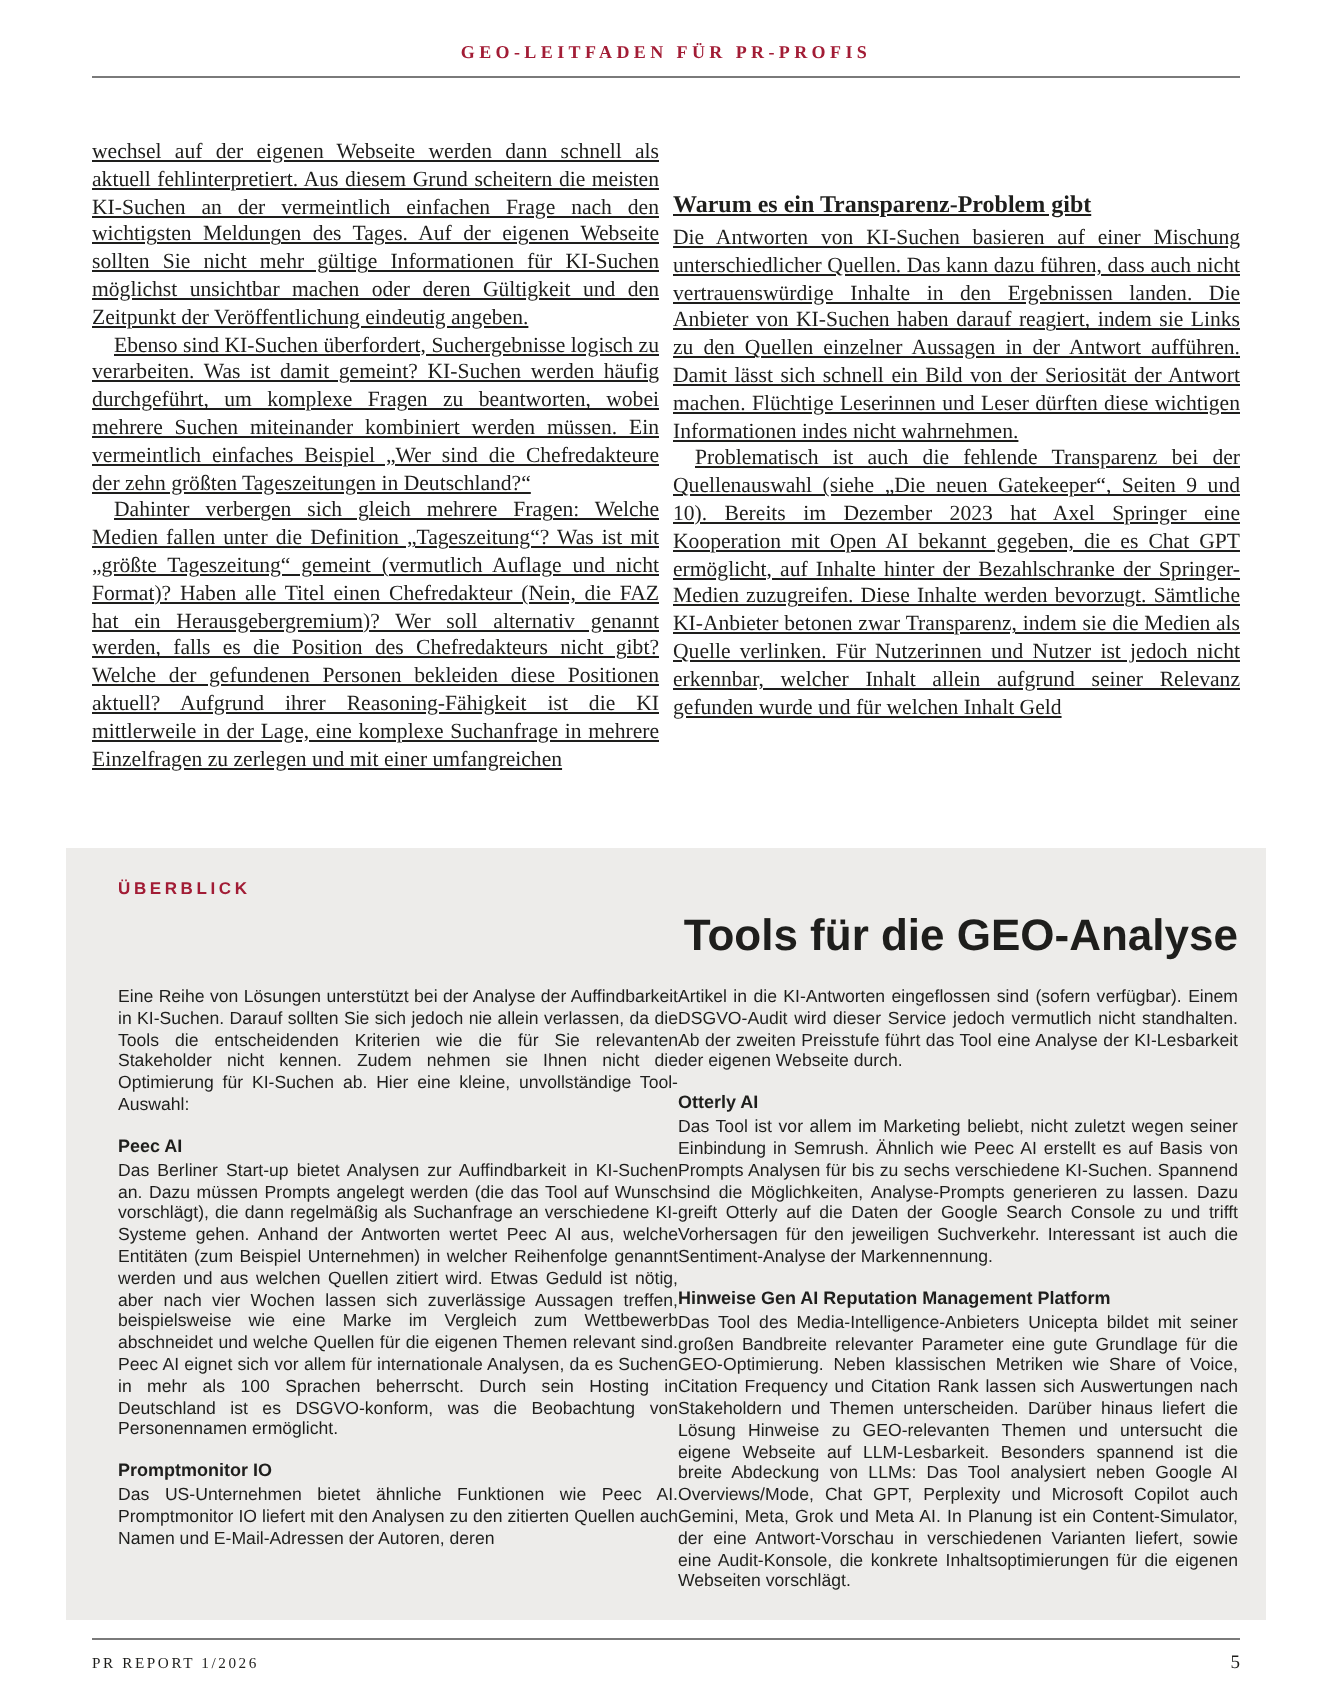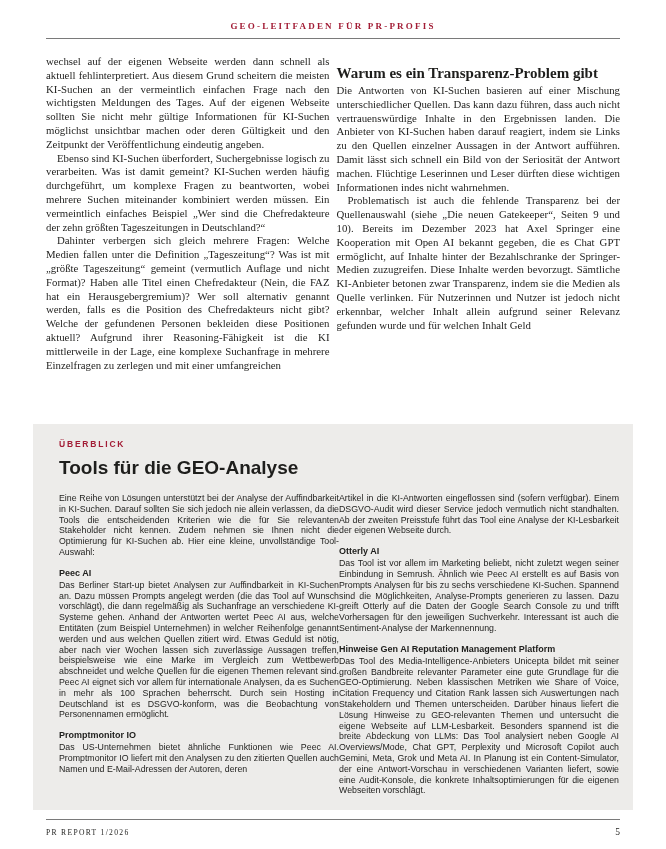--- a/index.html
+++ b/index.html
@@ -21,37 +21,37 @@
     font-size: 9px;
     font-weight: bold;
     letter-spacing: 2.2px;
     color: var(--accent, #a21c35);
   }
   .header-rule { margin-top: 7px; border-top: 1px solid var(--rule, #7a7a7a); height: 0; }
 
   
   .columns {
     position: absolute;
-    top: 55px; left: 46px; right: 46px;
-    display: flex; gap: 7px;
+    top: 70px; left: 46px; right: 46px;
+    display: flex; gap: 7px; text-decoration: underline;
   }
   .columns .col { flex: 1; min-width: 0; }
   .body-p {
     margin: 0;
     font-family: "Liberation Serif", serif;
     font-size: 10.8px;
     line-height: 13.8px;
     text-align: justify;
     hyphens: auto;
   }
   .indent { text-indent: 11px; }
   .subhead {
-    margin: 11px 0 3px 0;
+    margin: 25px 0 3px 0;
     font-family: "Liberation Serif", serif;
-    font-size: 15px;
+    font-size: 12px;
     font-weight: bold;
     line-height: 15px;
   }
 
   
   .overview-box {
     position: absolute;
     top: 424px; left: 33px; right: 33px;
     height: 386px;
     background: var(--box-bg, #edecea);
@@ -62,24 +62,25 @@
   .ov-label {
     font-family: "Liberation Sans", sans-serif;
     font-size: 8.5px;
     font-weight: bold;
     letter-spacing: 1.8px;
     color: var(--accent, #a21c35);
   }
   .ov-title {
     margin: 8px 0 14px 0;
     font-family: "Liberation Sans", sans-serif;
-    font-size: 19px;
+    font-size: 22px;
     font-weight: bold;
     line-height: 22px;
     color: var(--text, #1e1e1c);
+    text-align: right;
   }
   .ov-columns { display: flex; }
   .ov-columns .col { flex: 1; min-width: 0; }
   .ov-p {
     margin: 0;
     font-family: "Liberation Sans", sans-serif;
     font-size: 8.8px;
     line-height: 10.8px;
     text-align: justify;
     hyphens: auto;

